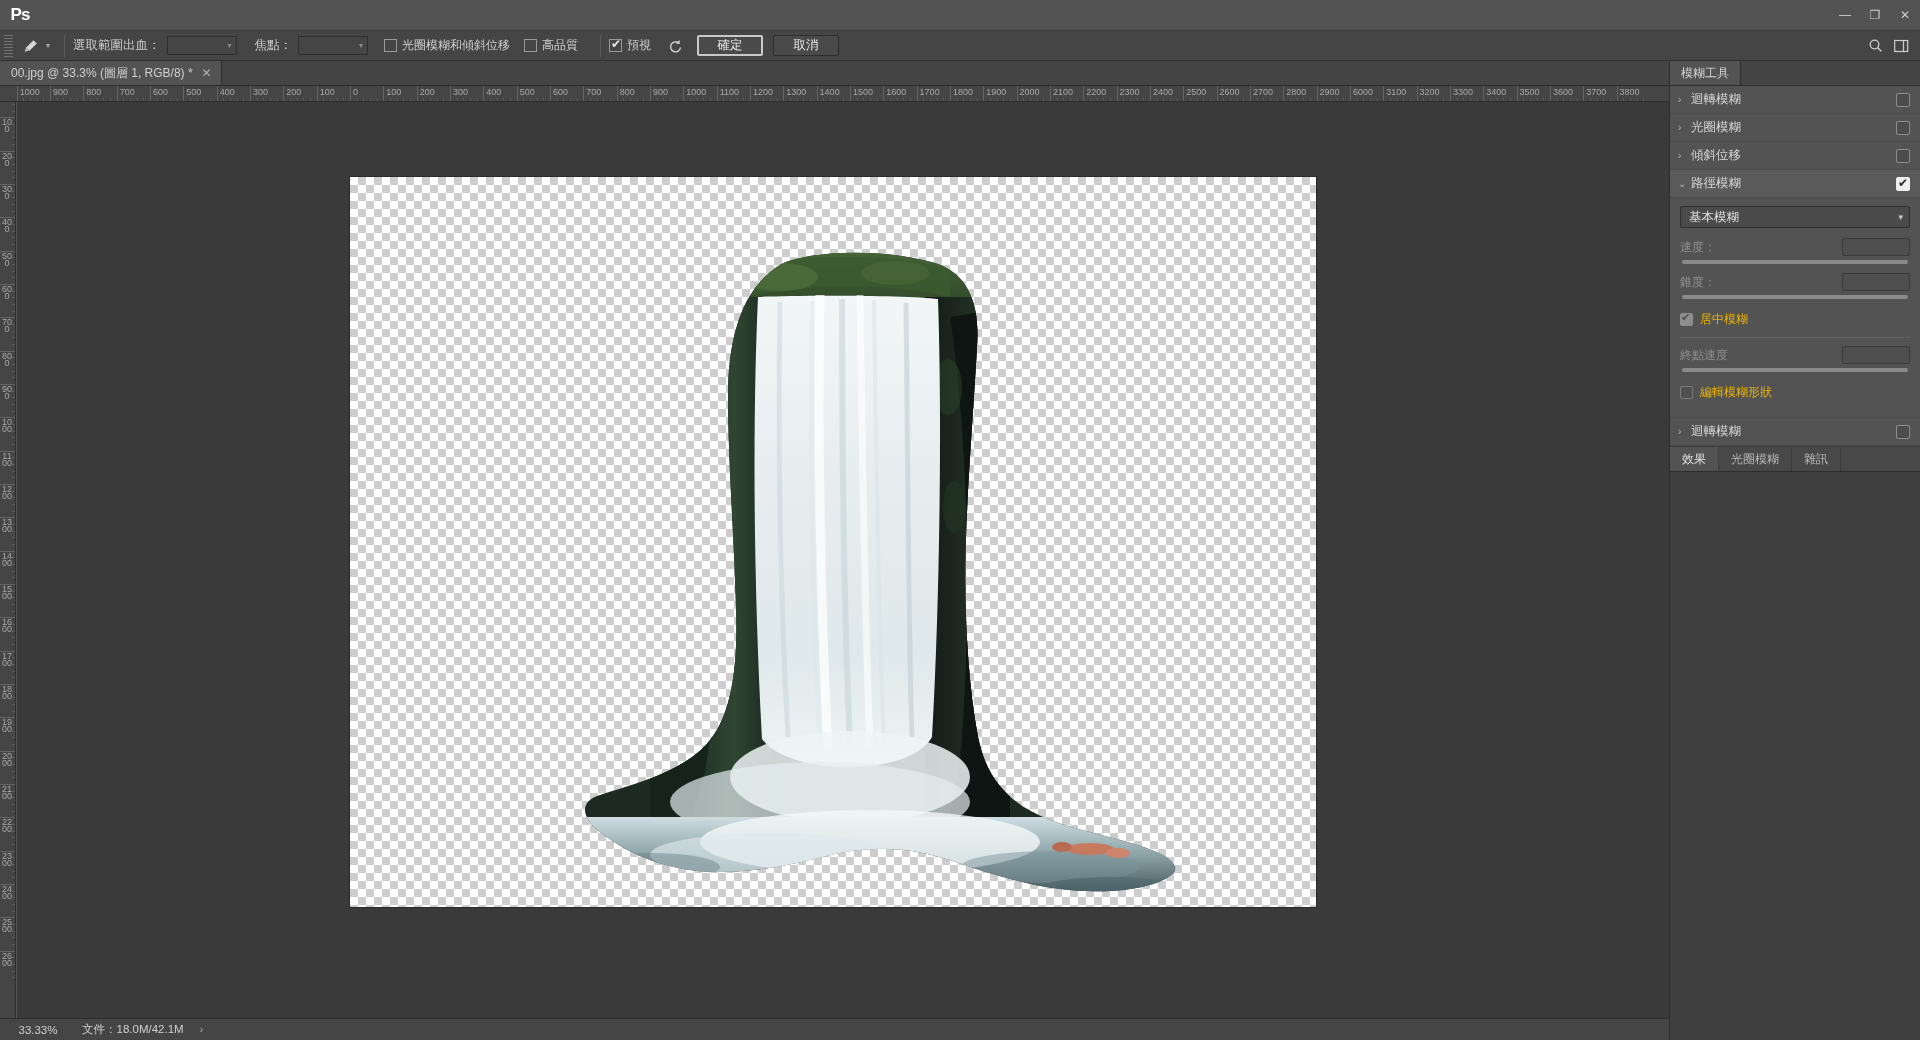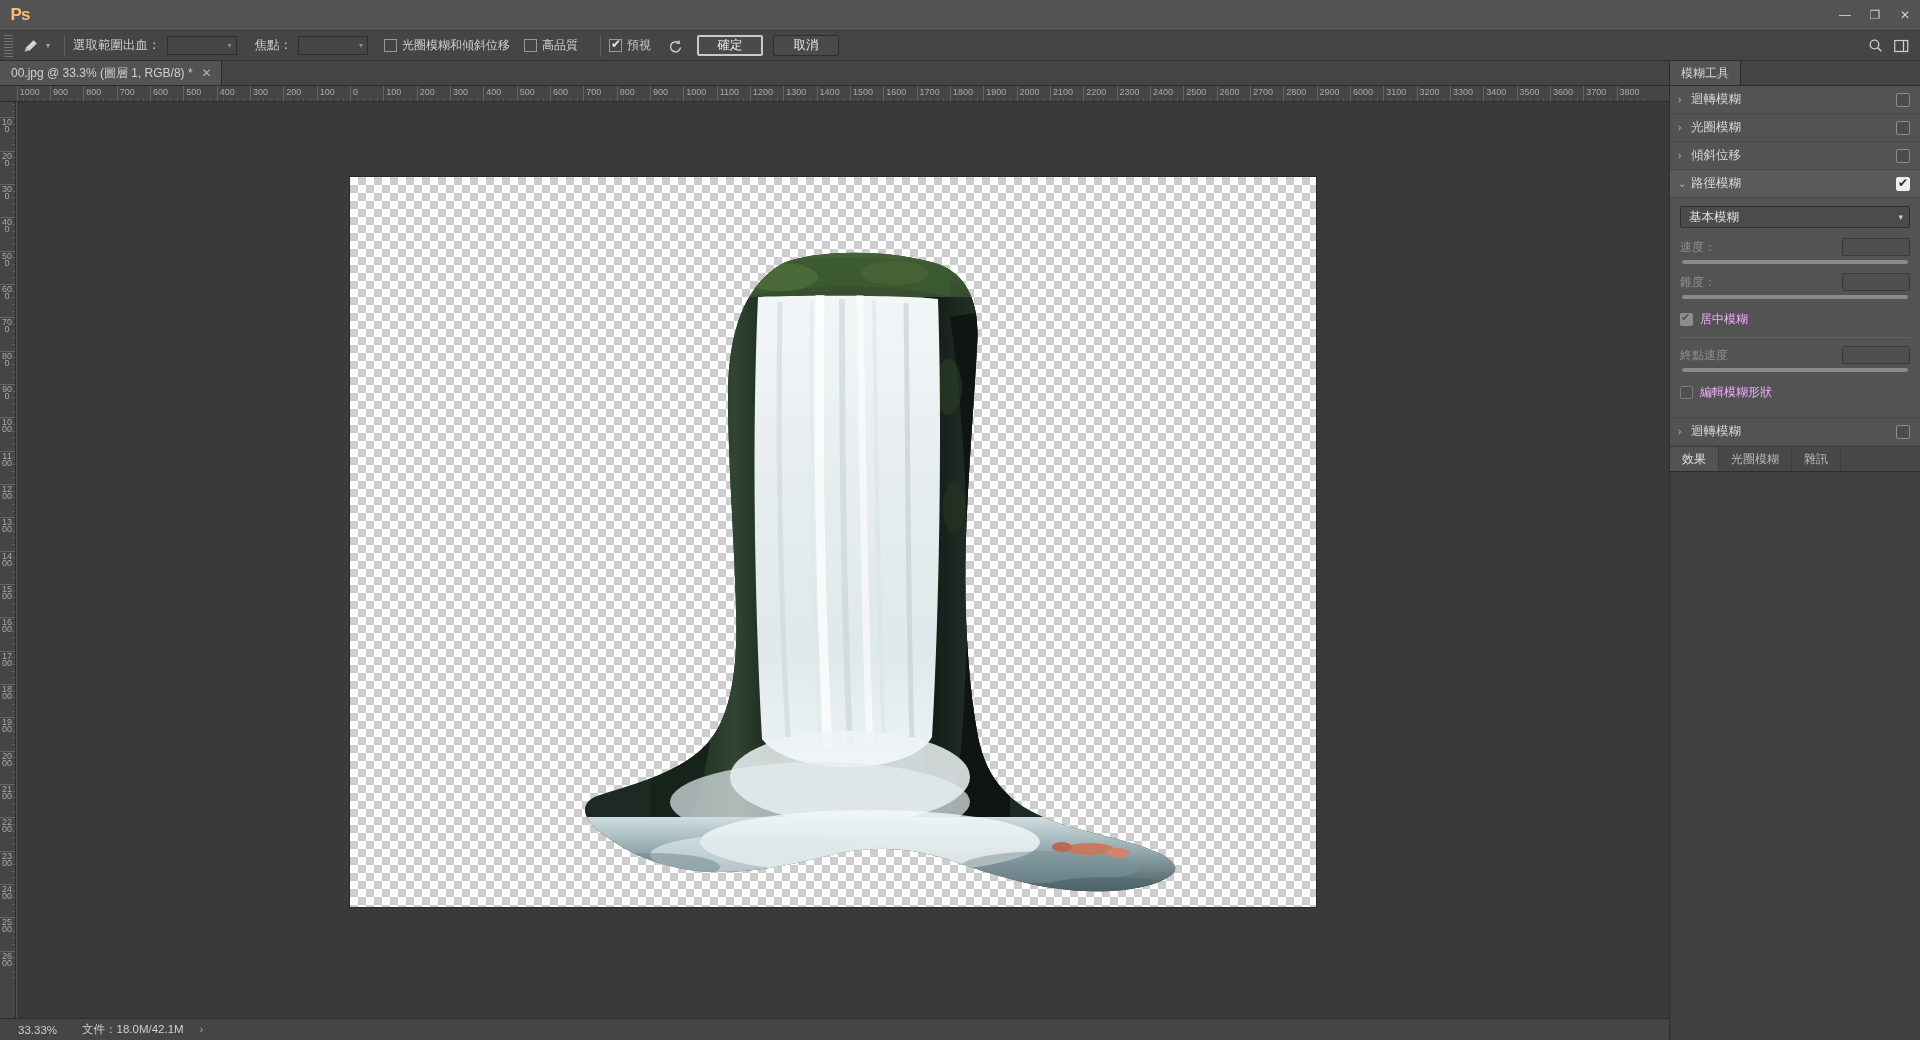--- a/index.html
+++ b/index.html
@@ -13,21 +13,21 @@
   #app { position: relative; width: 1920px; height: 1040px; }
 
   
   .menubar {
     position: absolute; left: 0; top: 0; width: 1920px; height: 31px;
     background: #535353; display: flex; align-items: center;
     border-bottom: 1px solid #3b3b3b;
   }
   .ps-logo {
     width: 40px; height: 31px; display: flex; align-items: center; justify-content: center;
-    font-size: 17px; font-weight: bold; color: #fdba74; letter-spacing: -1px;
+    font-size: 17px; font-weight: bold; color: #ffffff; letter-spacing: -1px;
     font-family: "Liberation Sans", sans-serif;
   }
   .menu-item {
     padding: 0 11px; height: 31px; line-height: 31px;
     font-size: 13px; color: #d3d3d3; white-space: nowrap; cursor: default;
   }
   .win-btns { margin-left: auto; display: flex; height: 31px; }
   .win-btn {
     width: 30px; height: 31px; display: flex; align-items: center; justify-content: center;
     color: #cfcfcf; font-size: 12px;
@@ -127,21 +127,21 @@
     background-position: 0 0, 8px 8px;
     box-shadow: 0 0 0 1px #2a2a2a;
   }
 
   
   .statusbar {
     position: absolute; left: 0; bottom: 0; width: 1669px; height: 22px;
     background: #454545; border-top: 1px solid #2d2d2d;
     display: flex; align-items: center; font-size: 11.5px; color: #cfcfcf;
   }
-  .sb-zoom { width: 70px; padding-left: 18px; }
+  .sb-zoom { width: 70px; padding-left: 6px; text-align: center; }
   .sb-doc { padding-left: 12px; white-space: nowrap; }
   .sb-arrow { margin-left: 16px; font-size: 10px; color: #b0b0b0; }
 
   
   .rightpanel {
     position: absolute; right: 0; top: 61px; width: 251px; height: 979px;
     background: #535353; border-left: 1px solid #2d2d2d;
   }
   .rp-tabstrip {
     height: 25px; background: #444444; display: flex; align-items: stretch;
@@ -189,21 +189,21 @@
     margin-right: 7px; position: relative; flex: none;
   }
   .pb-check .cb2::after {
     content: "✔"; position: absolute; left: 1px; top: -3px; font-size: 11px;
     color: #535353; line-height: 15px;
   }
   .pb-check .cb3 {
     width: 13px; height: 13px; border: 1px solid #7c7c7c; background: #4f4f4f;
     border-radius: 2px; margin-right: 7px; flex: none;
   }
-  .pb-check-lbl { font-size: 12px; color: #f0abfc; }
+  .pb-check-lbl { font-size: 12px; color: #eab308; }
   .pb-divider { height: 1px; background: #616161; margin: 3px 0 8px 0; }
 
   .fx-tabstrip {
     height: 26px; background: #484848; display: flex; align-items: stretch;
     border-bottom: 1px solid #2d2d2d; border-top: 1px solid #3d3d3d;
   }
   .fx-tab {
     display: flex; align-items: center; padding: 0 12px; font-size: 12px;
     color: #b6b6b6; border-right: 1px solid #3d3d3d;
   }

